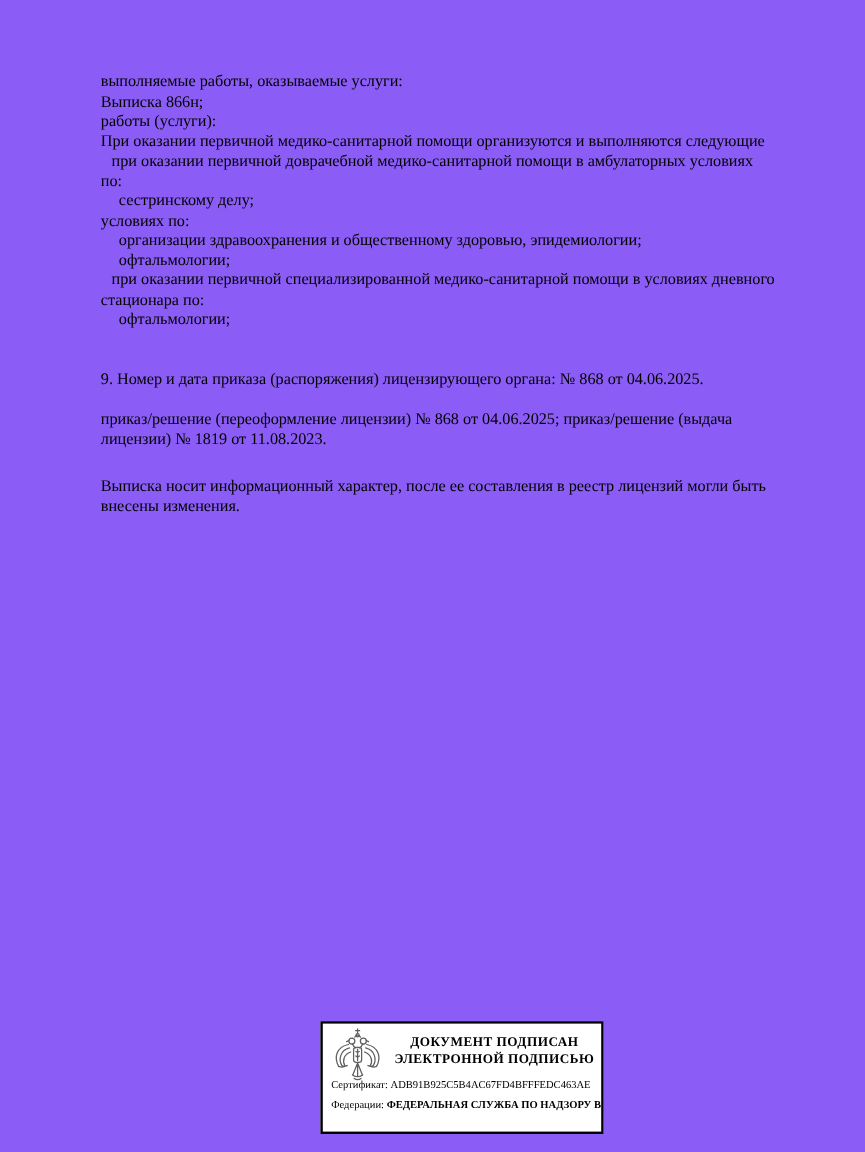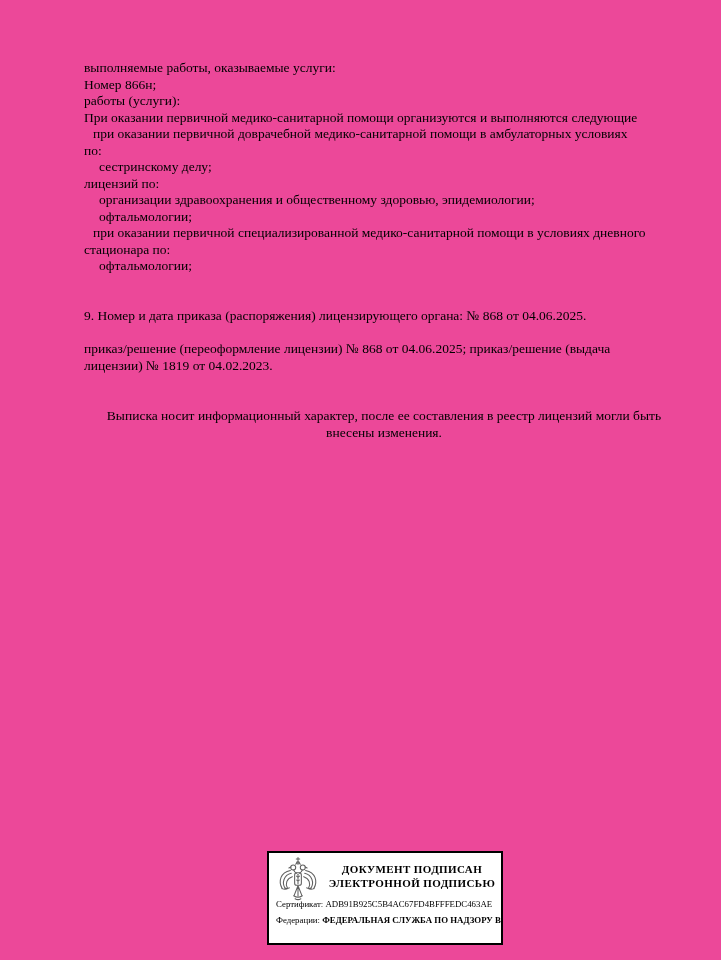--- a/index.html
+++ b/index.html
@@ -1,39 +1,39 @@
 <!DOCTYPE html>
 <html lang="ru"><head>
 <meta charset="utf-8">
 <style>
   html, body { margin: 0; padding: 0; background: #e9e9e9; }
   .page {
     position: relative;
     width: 721px;
     height: 960px;
-    background: #ec4899;
+    background: #8b5cf6;
     font-family: "Liberation Serif", "DejaVu Serif", serif;
     color: #000;
     overflow: hidden;
     margin: 0 auto;
   }
   .doc-body {
     position: absolute;
     left: 84px;
     top: 60px;
     width: 600px;
     font-size: 13.5px;
     line-height: 16.5px;
   }
   .ln { white-space: nowrap; }
   .i1 { padding-left: 9px; }
   .i2 { padding-left: 15px; }
   .para-9  { margin-top: 33px; }
   .para-10 { margin-top: 17px; }
-  .para-note { margin-top: 34px; text-align: center; }
+  .para-note { margin-top: 23px; }
 
   
   .stamp {
     position: absolute;
     left: 267px;
     top: 851px;
     width: 236px;
     height: 94px;
     border: 2px solid #000;
     box-sizing: border-box;
@@ -72,41 +72,41 @@
 </style>
 </head>
 <body>
 
 <div class="page">
 
   <div class="doc-body">
 
     <div>
       <div class="ln">выполняемые работы, оказываемые услуги:</div>
-      <div class="ln">Номер 866н;</div>
+      <div class="ln">Выписка 866н;</div>
       <div class="ln">работы (услуги):</div>
       <div class="ln">При оказании первичной медико-санитарной помощи организуются и выполняются следующие</div>
       <div class="ln i1">при оказании первичной доврачебной медико-санитарной помощи в амбулаторных условиях</div>
       <div class="ln">по:</div>
       <div class="ln i2">сестринскому делу;</div>
-      <div class="ln">лицензий по:</div>
+      <div class="ln">условиях по:</div>
       <div class="ln i2">организации здравоохранения и общественному здоровью, эпидемиологии;</div>
       <div class="ln i2">офтальмологии;</div>
       <div class="ln i1">при оказании первичной специализированной медико-санитарной помощи в условиях дневного</div>
       <div class="ln">стационара по:</div>
       <div class="ln i2">офтальмологии;</div>
     </div>
 
     <div class="para-9">
       <div class="ln">9. Номер и дата приказа (распоряжения) лицензирующего органа: № 868 от 04.06.2025.</div>
     </div>
 
     <div class="para-10">
       <div class="ln">приказ/решение (переоформление лицензии) № 868 от 04.06.2025; приказ/решение (выдача</div>
-      <div class="ln">лицензии) № 1819 от 04.02.2023.</div>
+      <div class="ln">лицензии) № 1819 от 11.08.2023.</div>
     </div>
 
     <div class="para-note">
       <div class="ln">Выписка носит информационный характер, после ее составления в реестр лицензий могли быть</div>
       <div class="ln">внесены изменения.</div>
     </div>
 
   </div>
 
   <div class="stamp">

